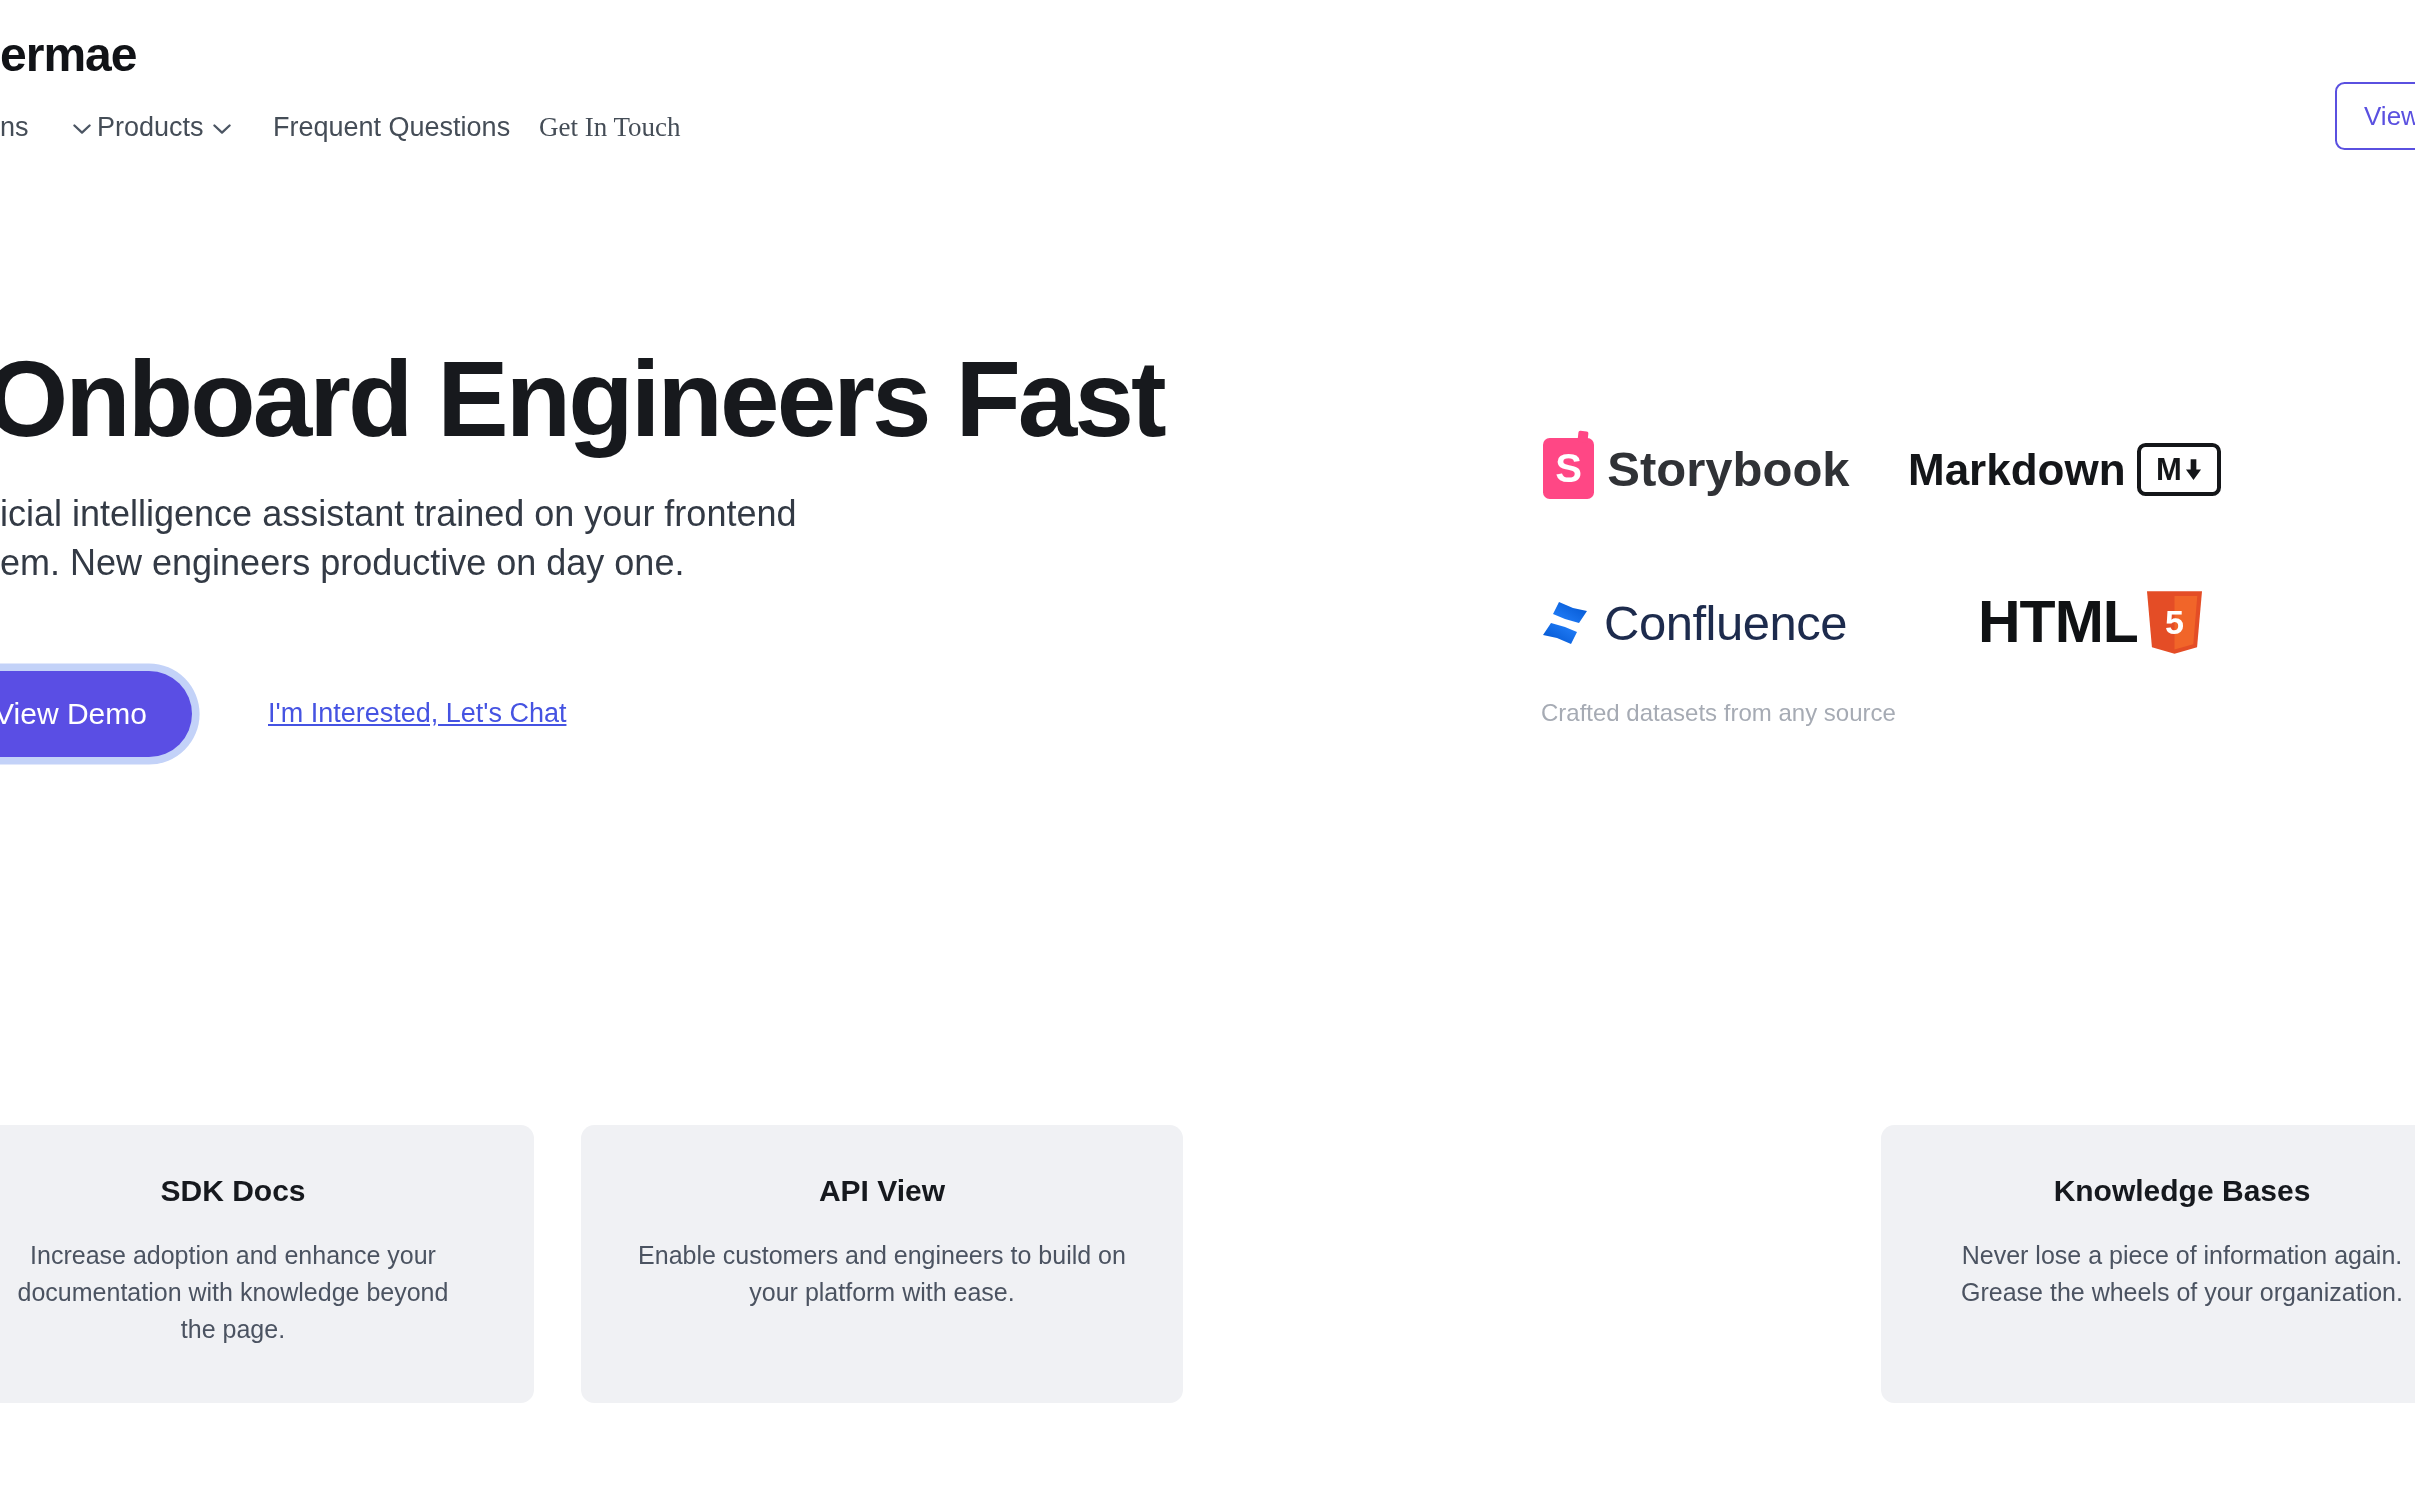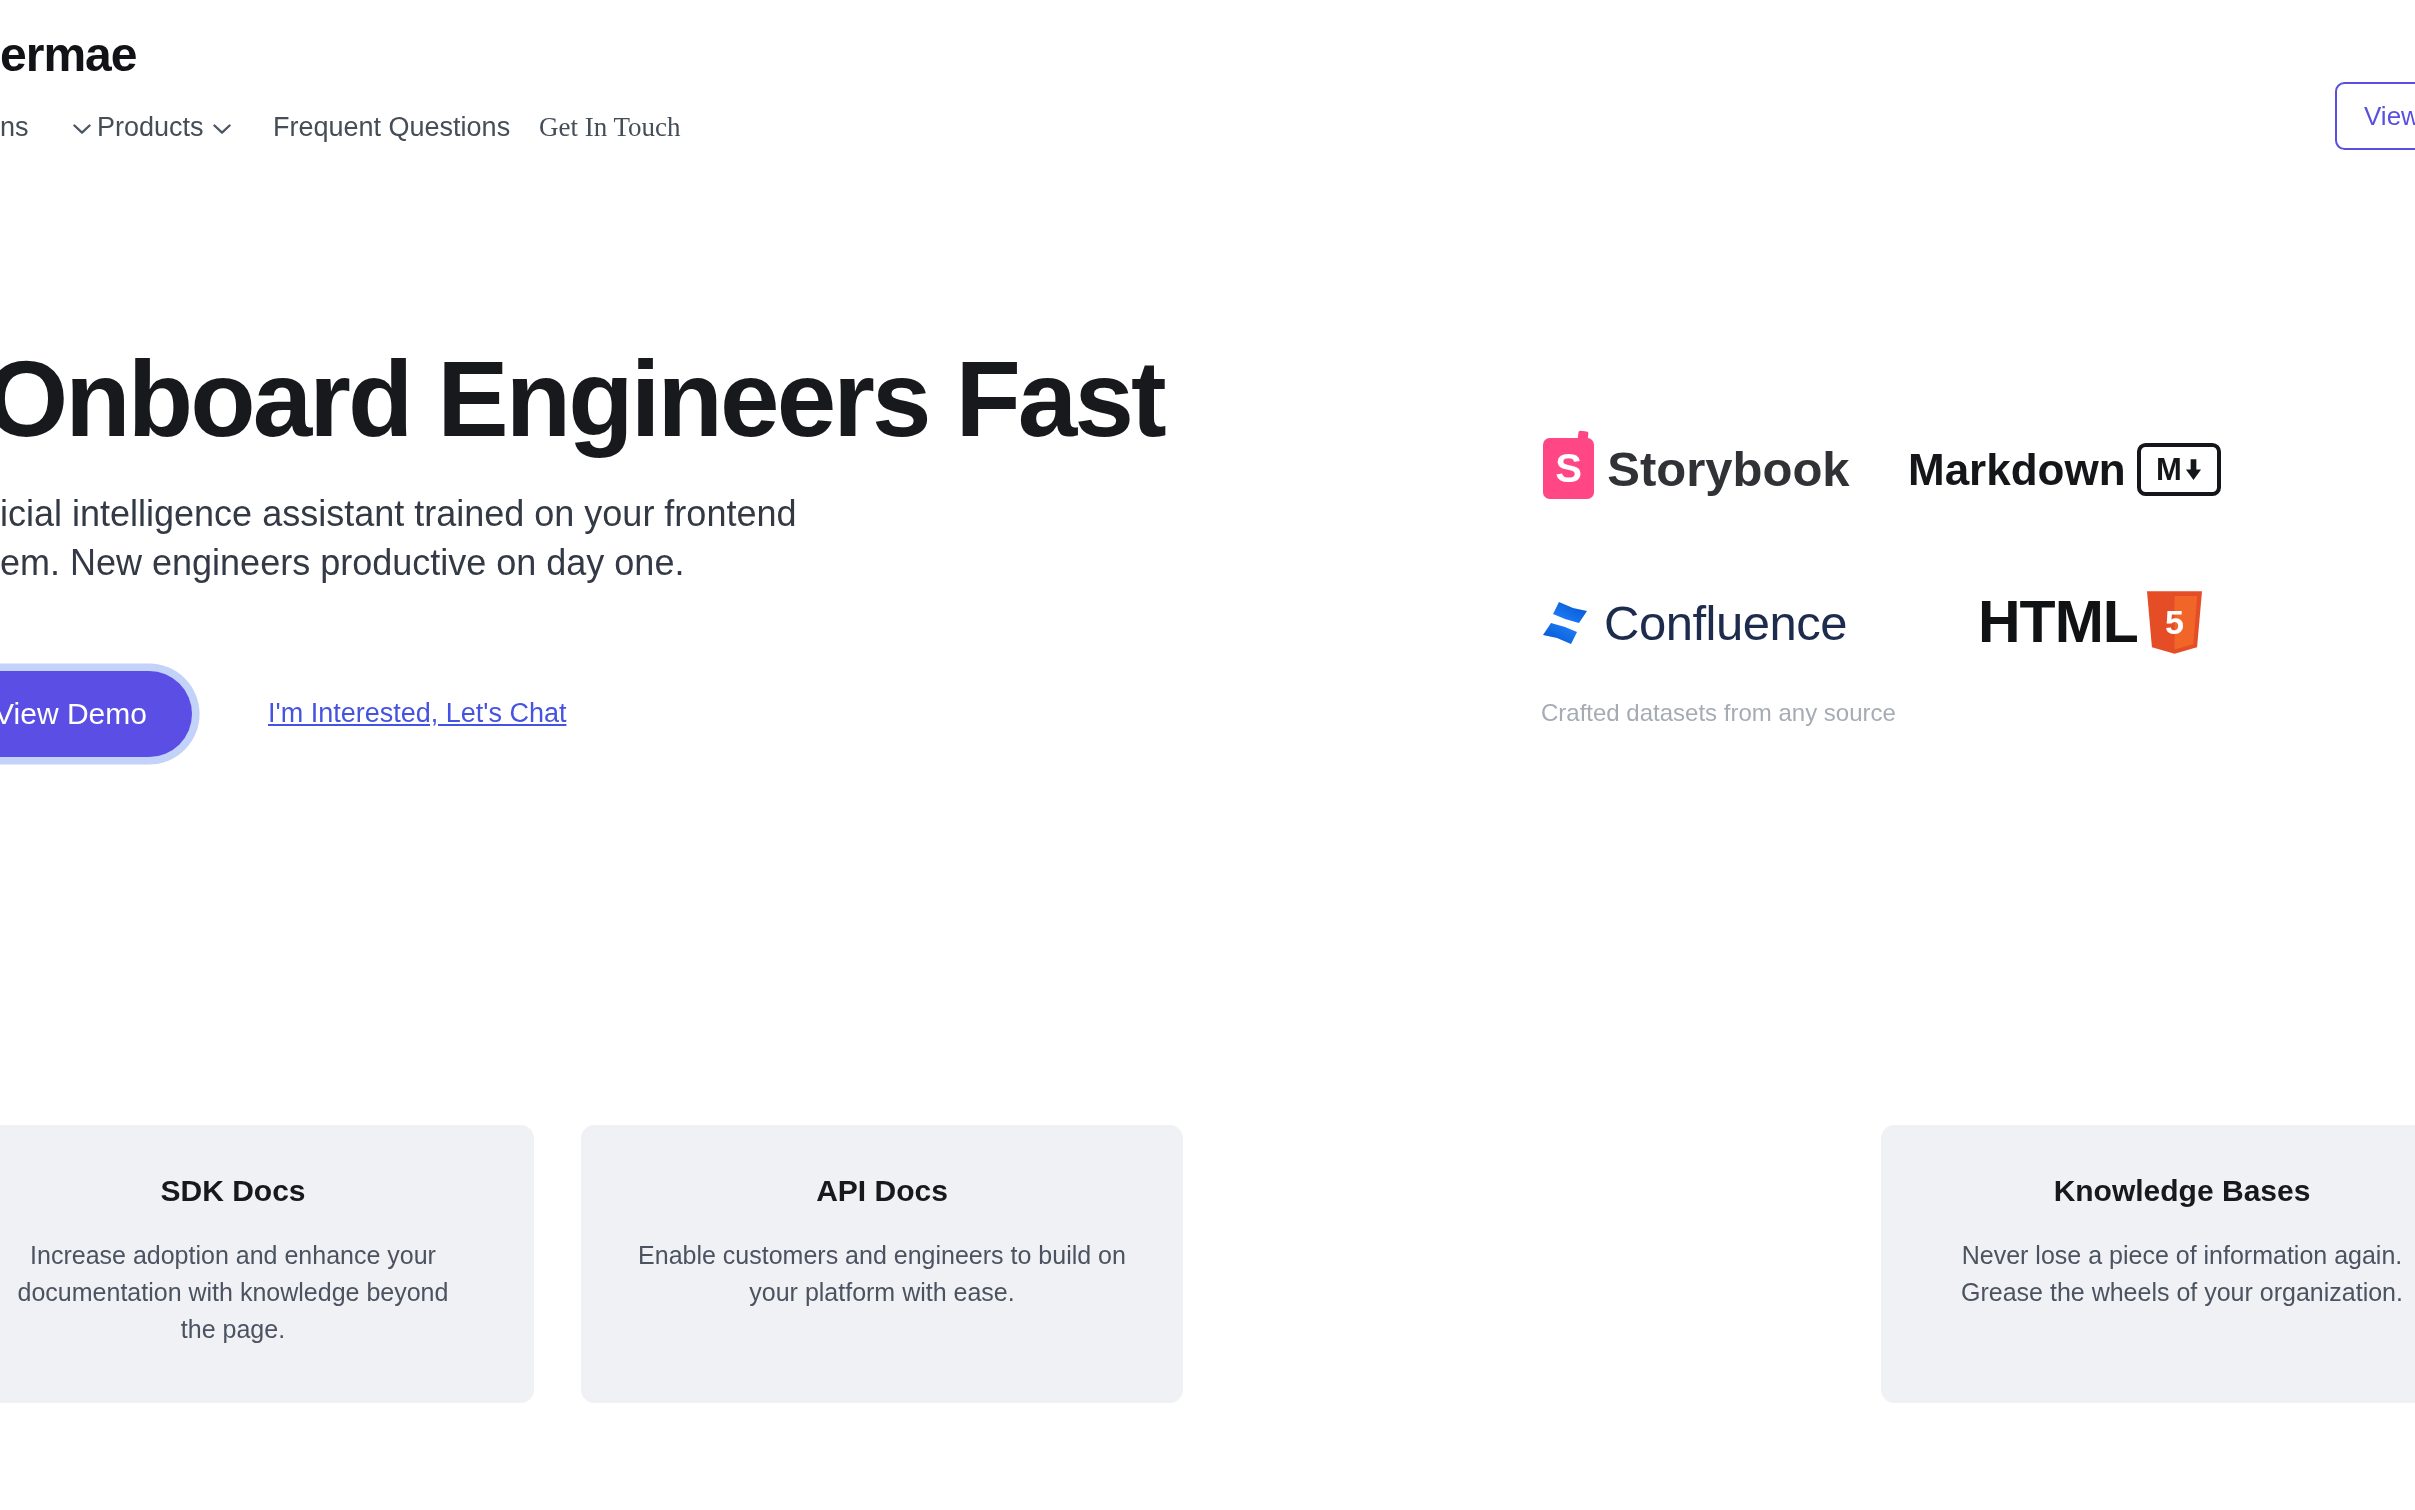--- a/index.html
+++ b/index.html
@@ -138,21 +138,21 @@
 
   <div class="card card-1">
     <div class="card-title">SDK Docs</div>
     <div class="card-body">
       <div>Increase adoption and enhance your</div>
       <div>documentation with knowledge beyond</div>
       <div>the page.</div>
     </div>
   </div>
   <div class="card card-2">
-    <div class="card-title">API Docs</div>
+    <div class="card-title">API View</div>
     <div class="card-body">
       <div>Enable customers and engineers to build on</div>
       <div>your platform with ease.</div>
     </div>
   </div>
   <div class="card card-4">
     <div class="card-title">Knowledge Bases</div>
     <div class="card-body">
       <div>Never lose a piece of information again.</div>
       <div>Grease the wheels of your organization.</div>

